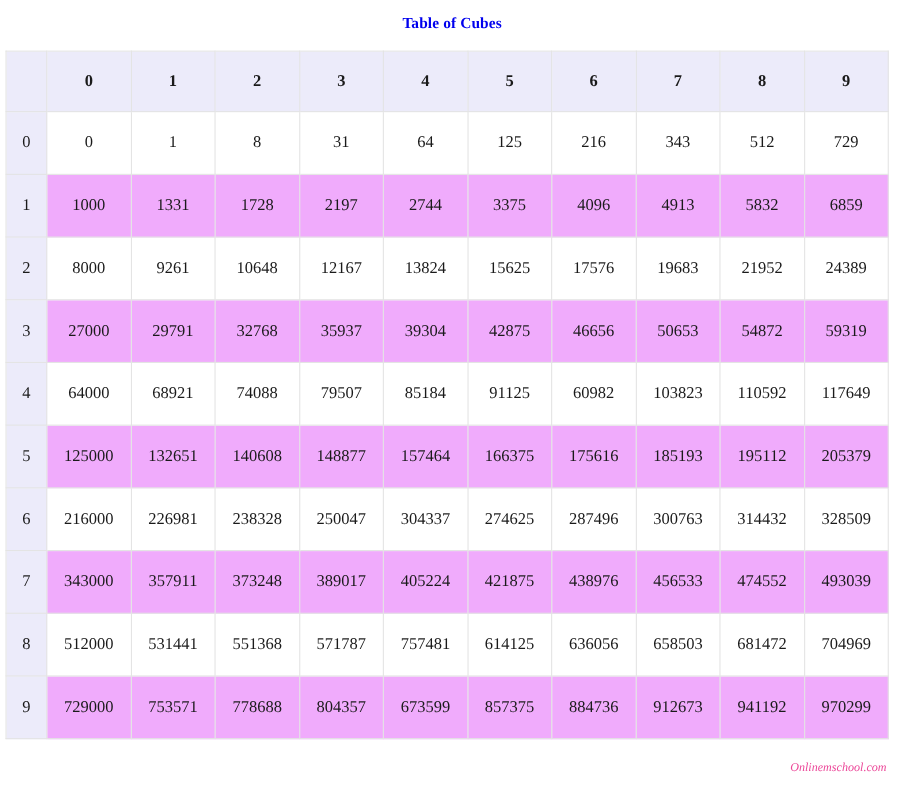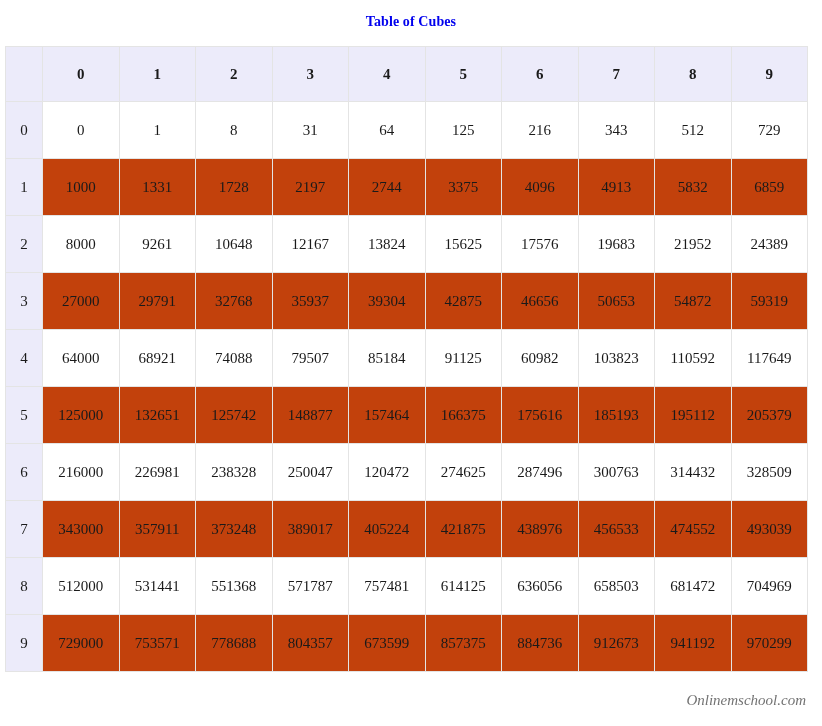--- a/index.html
+++ b/index.html
@@ -70,34 +70,34 @@
     background: #ecebfa;
   }
 
   table.cubes tbody th.row-head {
     background: #ecebfa;
     font-weight: normal;
     font-size: 15px;
   }
 
   table.cubes tbody tr.odd-row td {
-    background: #c2410c;
+    background: #f0abfc;
   }
 
   table.cubes tbody tr.even-row td {
     background: #ffffff;
   }
 
   #site-footer {
     position: absolute;
     right: 16px;
     top: 692px;
-    color: #737373;
+    color: #ec4899;
     font-style: italic;
-    font-size: 15px;
+    font-size: 11px;
     font-family: "Liberation Serif", "DejaVu Serif", serif;
     white-space: nowrap;
   }
 </style>
 </head>
 <body>
 
 <div id="page-title">Table of Cubes</div>
 
 <div id="table-wrap">
@@ -193,36 +193,36 @@
         <td>91125</td>
         <td>60982</td>
         <td>103823</td>
         <td>110592</td>
         <td>117649</td>
       </tr>
       <tr class="odd-row">
         <th class="row-head">5</th>
         <td>125000</td>
         <td>132651</td>
-        <td>125742</td>
+        <td>140608</td>
         <td>148877</td>
         <td>157464</td>
         <td>166375</td>
         <td>175616</td>
         <td>185193</td>
         <td>195112</td>
         <td>205379</td>
       </tr>
       <tr class="even-row">
         <th class="row-head">6</th>
         <td>216000</td>
         <td>226981</td>
         <td>238328</td>
         <td>250047</td>
-        <td>120472</td>
+        <td>304337</td>
         <td>274625</td>
         <td>287496</td>
         <td>300763</td>
         <td>314432</td>
         <td>328509</td>
       </tr>
       <tr class="odd-row">
         <th class="row-head">7</th>
         <td>343000</td>
         <td>357911</td>

